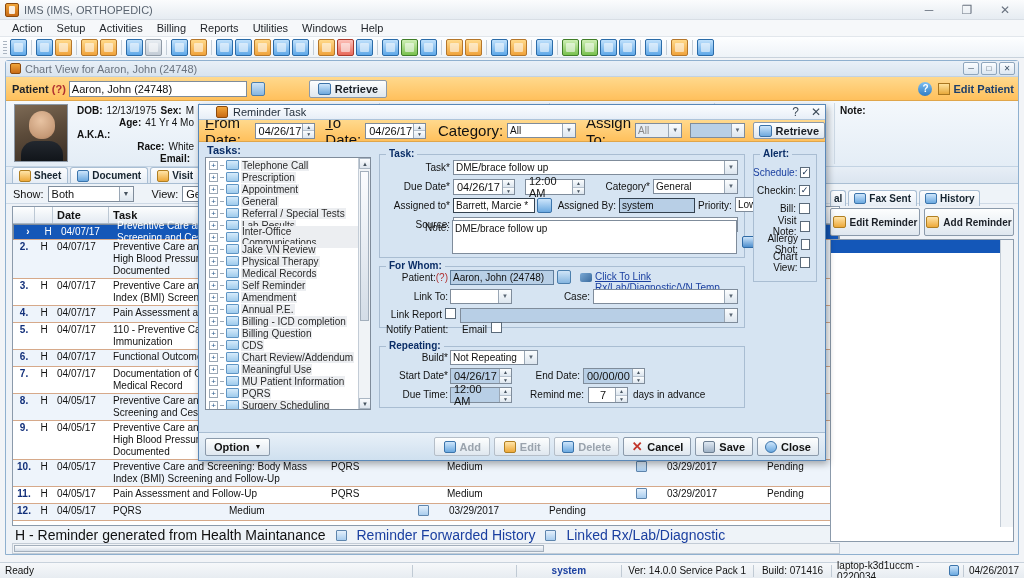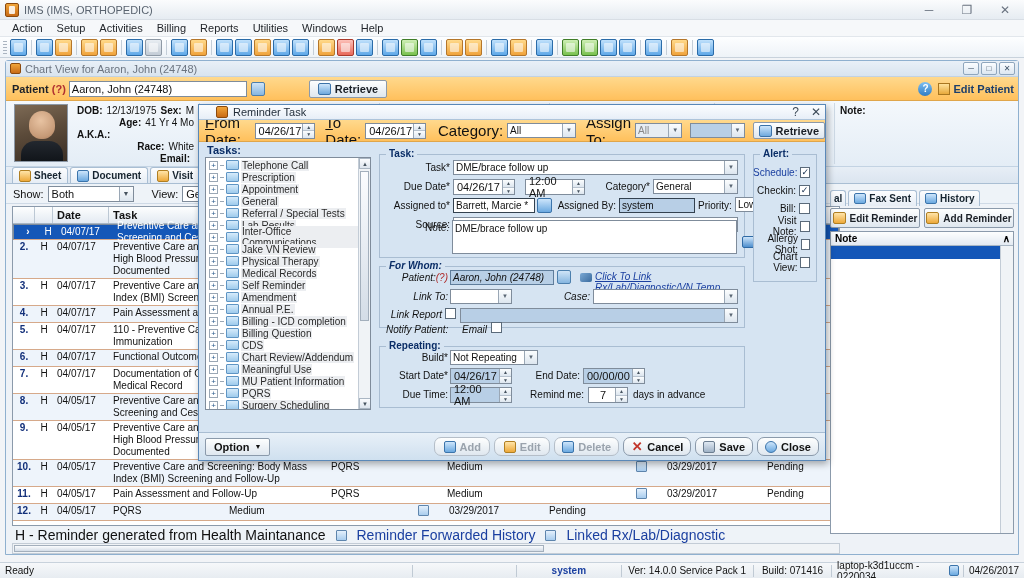--- a/index.html
+++ b/index.html
@@ -246,21 +246,21 @@
   .rtab {
     height:16px; padding:0 5px; display:flex;align-items:center;gap:3px;
     background: linear-gradient(to bottom,#fcfdfe,#e6edf5);
     border:1px solid #a9bed3; border-bottom:none; border-radius:3px 3px 0 0;
     font-size:10px; color:#16242f; font-weight:bold;
   }
   .rtab .ic { width:12px;height:11px;border-radius:2px;
     background:linear-gradient(to bottom,#cde5fb,#6ba9e0); border:1px solid #3b74ab;}
   .rbtns { display:flex; gap:4px; margin-top:2px; }
   .rbtn {
-    flex:1; height:20px; display:flex;align-items:center;justify-content:center;gap:4px;
+    flex:1; height:28px; display:flex;align-items:center;justify-content:center;gap:4px;
     background: linear-gradient(to bottom,#fdfefe,#dfe7ef);
     border:1px solid #8b9aab; border-radius:2px;
     font-size:10px; font-weight:bold; color:#1a1f26;
   }
   .rbtn .ic { width:13px;height:12px;border-radius:2px;
     background:linear-gradient(to bottom,#ffe4a8,#eda93a); border:1px solid #b07f22;}
   .notebox { margin-top:3px; border:1px solid #8b9aab; background:#fff; height: calc(100% - 48px); }
   .notehead {
     height:14px; background:linear-gradient(to bottom,#fdfefe,#e3eaf2);
     border-bottom:1px solid #a8b6c4; font-size:10px; font-weight:bold;
@@ -403,21 +403,21 @@
     height:18px; padding:0 8px; display:flex;align-items:center;gap:5px;
     background:linear-gradient(to bottom,#fdfefe,#dfe7ef);
     border:1px solid #8b9aab; border-radius:2px;
     font-size:11px; font-weight:bold; color:#111;
   }
   .dlg-foot .spacer { flex:1; }
   .fbtn {
     height:19px; min-width:56px; padding:0 7px; margin-left:4px;
     display:flex;align-items:center;justify-content:center;gap:4px;
     background:linear-gradient(to bottom,#fdfefe,#dfe7ef);
-    border:1px solid #8b9aab; border-radius:7px;
+    border:1px solid #8b9aab; border-radius:2px;
     font-size:11px; font-weight:bold; color:#111;
   }
   .fbtn.dis { color:#9aa3ad; border-color:#b5bec8; }
   .fbtn .ic { width:12px;height:12px;border-radius:2px; flex:none;
     background:linear-gradient(to bottom,#cde5fb,#6ba9e0); border:1px solid #3b74ab;}
   .fbtn .ic.y { background:linear-gradient(to bottom,#ffe4a8,#eda93a); border-color:#b07f22;}
   .fbtn .ic.x { background:none; border:none; color:#c2352a; font-size:13px; font-weight:bold;
     display:flex;align-items:center;justify-content:center; }
   .fbtn .ic.d { background:linear-gradient(to bottom,#dfe8f2,#9fb2c6); border-color:#6b7d90;}
 
@@ -791,24 +791,20 @@
         <div class="rbtn">
             <span class="ic"></span>
             <span>Edit Reminder</span>
           </div>
         <div class="rbtn">
             <span class="ic"></span>
             <span>Add Reminder</span>
           </div>
       </div>
       <div class="notebox">
-        <div class="notehead">
-          <span>Note</span>
-          <span>∧</span>
-        </div>
         <div class="notebody">
           <div class="selbar"></div>
           <div class="vscroll-r"></div>
         </div>
       </div>
     </div>
 
   </div>
 
   <div class="dialog">
@@ -1041,21 +1037,21 @@
 
       <div class="cbo" style="position:absolute;left:536px;top:55px;width:66px">
         <span>Low</span>
         <span class="arrow">▼</span>
       </div>
 
       <div style="position:absolute;left:184px;top:80px;width:66px" class="f-lbl">Note:</div>
       <div class="txt" style="position:absolute;left:253px;top:78px;width:285px;height:34px;line-height:12px;padding:2px">DME/brace follow up</div>
       <div style="position:absolute;left:543px;top:94px;width:14px;height:12px;background:linear-gradient(to bottom,#cde5fb,#4f8fcd);border:1px solid #2f6aa5;border-radius:2px"></div>
 
-      <div class="gbox" style="left:180px; top:124px; width:366px; height:62px;font-style:italic;">
+      <div class="gbox" style="left:180px; top:124px; width:366px; height:62px;">
         <div class="gbox-title">For Whom:</div>
 
         <div style="position:absolute;left:2px;top:5px;width:66px" class="f-lbl"><span>Patient:</span><span style="color:#b03030">(?)</span></div>
         <div class="txt ro" style="position:absolute;left:70px;top:3px;width:104px">Aaron, John  (24748)</div>
         <div style="position:absolute;left:177px;top:3px;width:14px;height:14px;background:linear-gradient(to bottom,#cfe4f7,#86b6e0);border:1px solid #4c7fad;border-radius:2px"></div>
         <div style="position:absolute;left:200px;top:6px;width:12px;height:9px;background:linear-gradient(135deg,#7aa8d4,#3a6b9e);border-radius:2px"></div>
         <a href="#" class="link" style="position:absolute;left:215px;top:4px">Click To Link Rx/Lab/Diagnostic/VN Temp.</a>
 
         <div style="position:absolute;left:2px;top:24px;width:66px" class="f-lbl">Link To:</div>
         <div class="cbo" style="position:absolute;left:70px;top:22px;width:62px">

